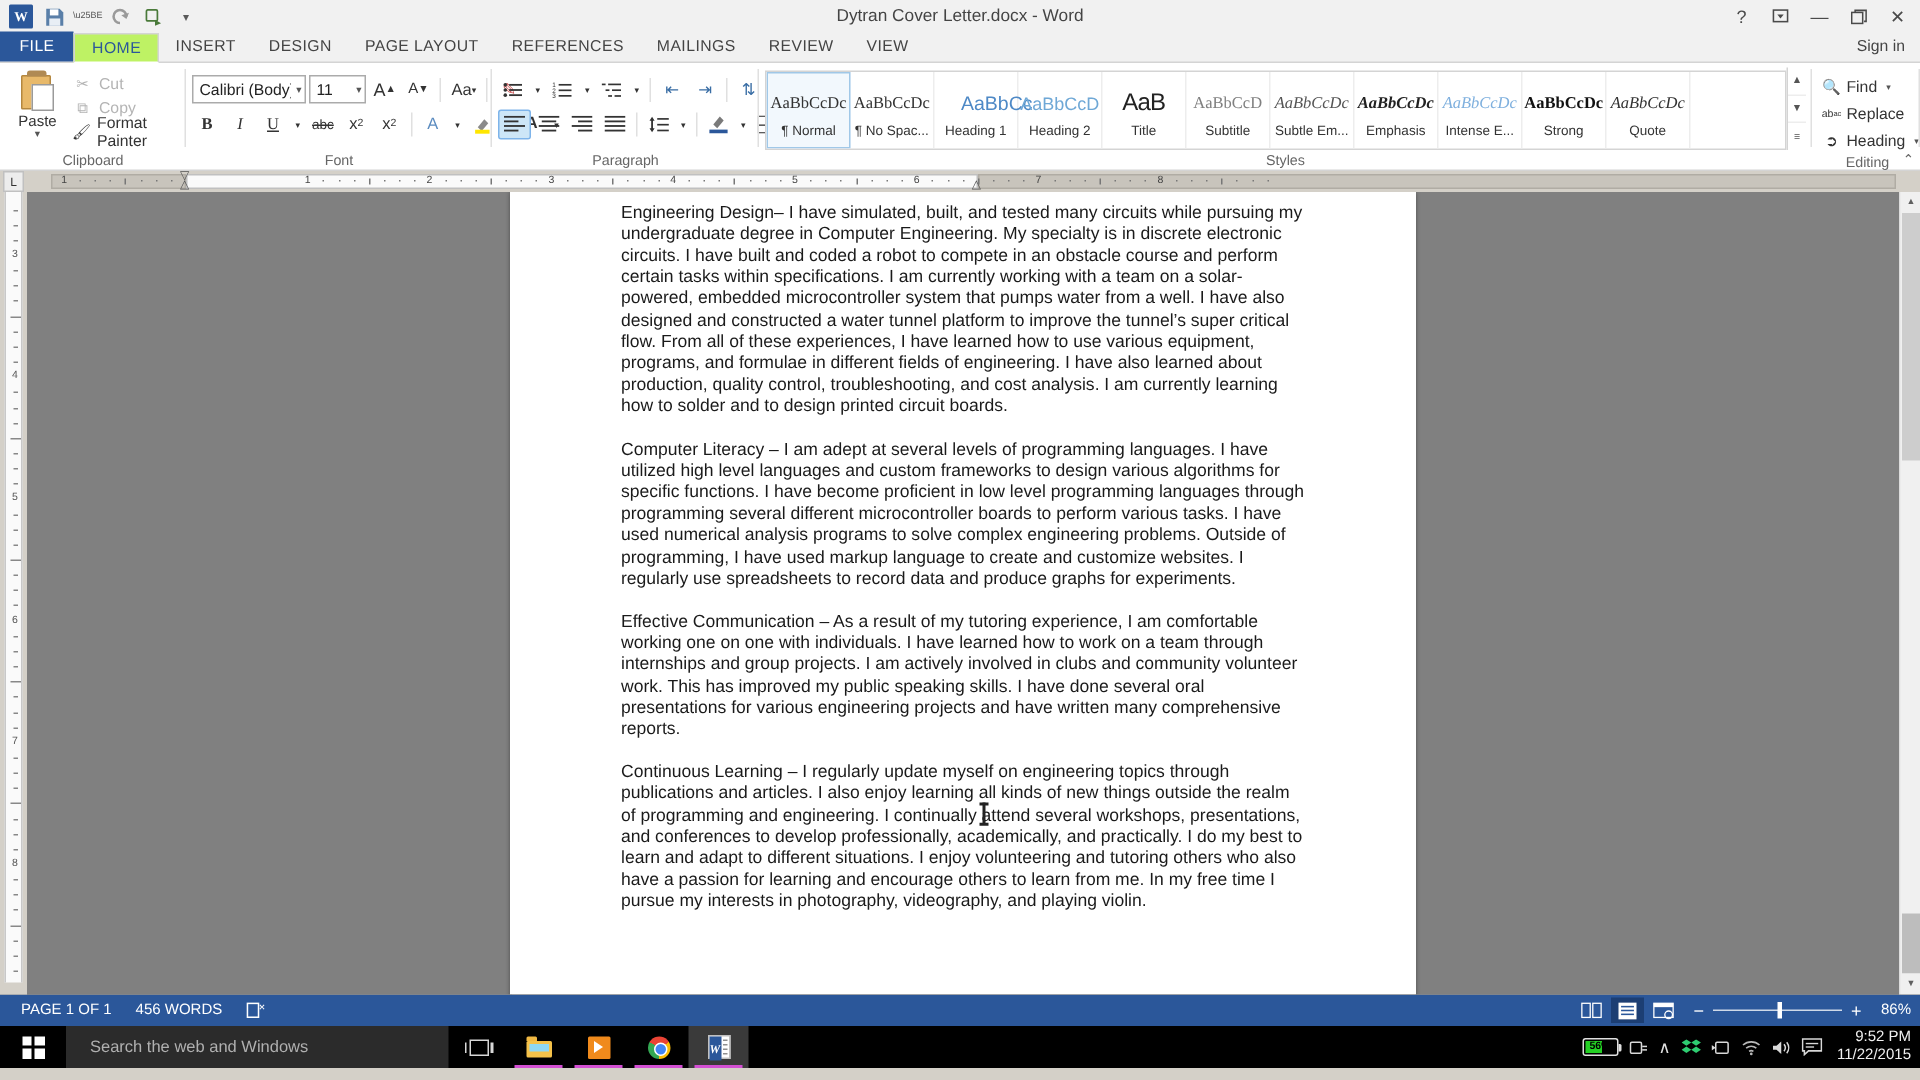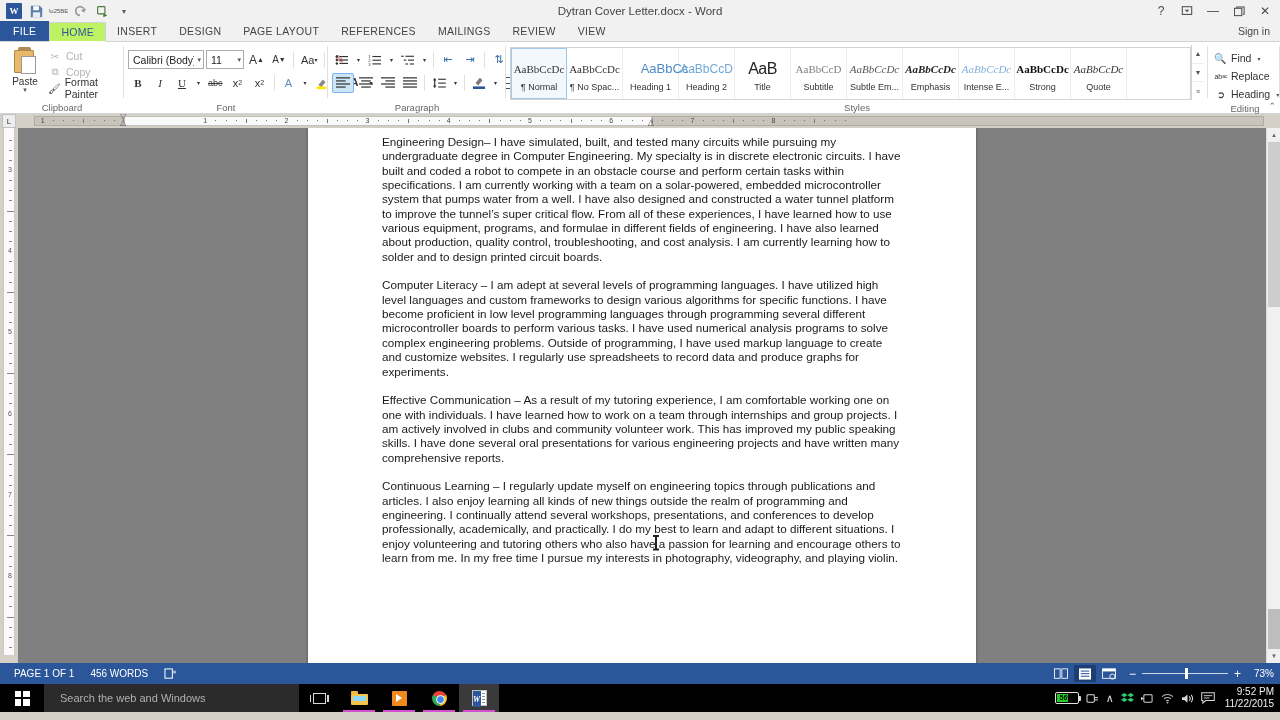--- a/index.html
+++ b/index.html
@@ -182,21 +182,21 @@
     position:absolute; left:16px; right:16px; top:2px; height:10px;
   }
   .hr-white { position:absolute; top:0; height:10px; background:#fafafa; border:1px solid #c0c0c0; }
   .hr-gray  { position:absolute; top:0; height:10px; background:#c8c4bc; border:1px solid #b0aca4; }
   .hr-num { position:absolute; top:0; font-size:7px; color:#444; line-height:10px; transform:translateX(-2px); }
   .hr-dot { position:absolute; top:4px; width:1px; height:1px; background:#777; }
   .hr-half { position:absolute; top:3px; width:1px; height:4px; background:#777; }
 
   .page-scroll { position:absolute; left:0; right:14px; top:14px; bottom:0; overflow:hidden; }
   .page {
-    position:absolute; left:0; right:0; margin:0 auto; width:668px; background:#fff;
+    position:absolute; left:0; right:0; margin:0 auto; width:604px; background:#fff;
     top:0; min-height:560px; box-shadow:0 0 3px rgba(0,0,0,.4);
   }
   .page-inner { padding:8px 74px 0 74px; }
   .para {
     font-family:"Liberation Sans", sans-serif; font-size:11.7px; line-height:14.35px;
     color:#1a1a1a; text-align:left; margin-bottom:14.35px;
   }
   .para.clipped { margin-top:-1px; }
 
   
@@ -858,21 +858,21 @@
           <circle cx="12" cy="10" r="3" fill="none" stroke="#fff" stroke-width="1"></circle>
         </svg>
     </div>
     <div class="zoom-wrap">
       <span class="zoom-pm">−</span>
       <span class="zoom-track">
         <span class="zoom-thumb" style="left:43px;"></span>
       </span>
       <span class="zoom-pm">+</span>
     </div>
-    <div class="zoom-val">73%</div>
+    <div class="zoom-val">86%</div>
   </div>
 </div>
 
 <div class="taskbar">
   <div class="start">
     <div class="winflag">
       <i style="left:0;top:0;"></i>
         <i style="right:0;top:0;"></i>
       <i style="left:0;bottom:0;"></i>
         <i style="right:0;bottom:0;"></i>

